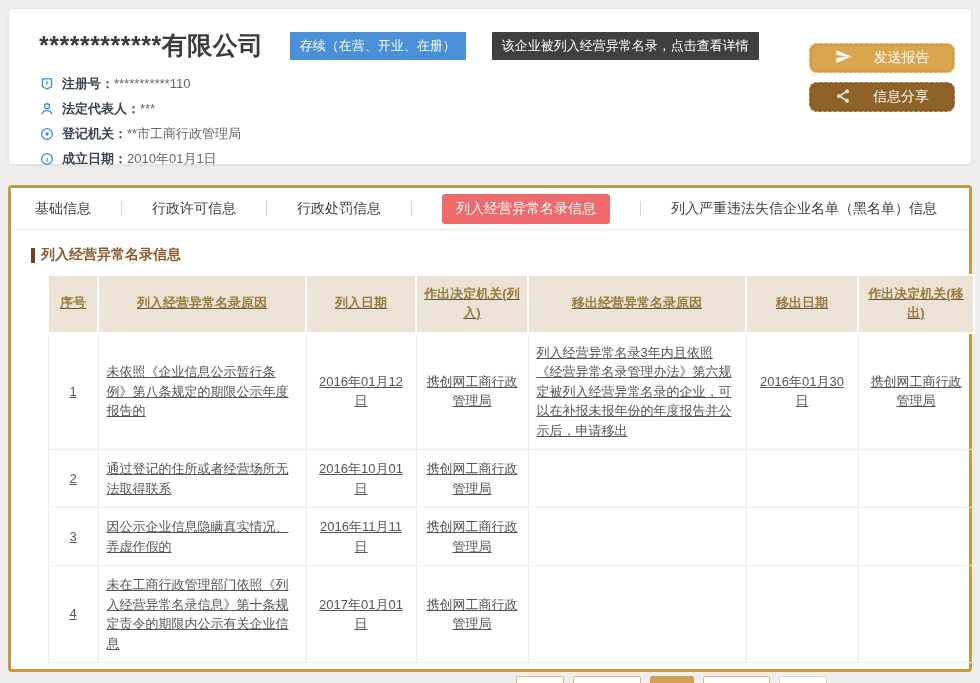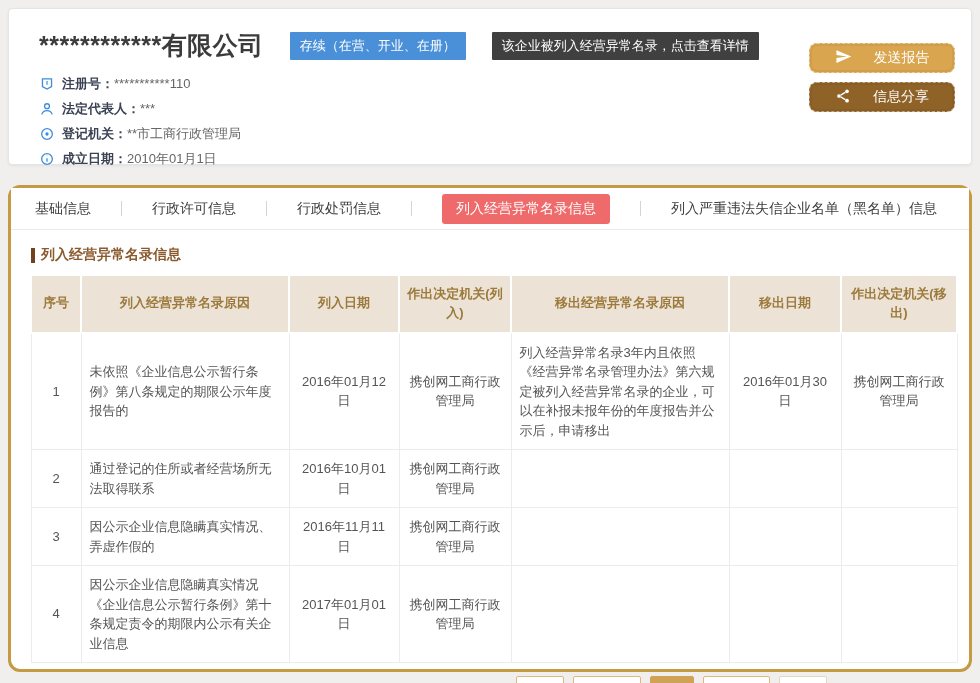--- a/index.html
+++ b/index.html
@@ -33,38 +33,38 @@
   .action-btn {
     width:146px; height:30px; margin-bottom:9px; border-radius:8px;
     color:#fff; font-size:14px; display:flex; align-items:center; justify-content:center;
     gap:22px; cursor:pointer; border:1px dashed rgba(255,255,255,.45);
     box-shadow:inset 0 0 0 2px rgba(0,0,0,.04);
   }
 
   
   .main-panel {
     position:absolute; left:8px; top:185px; width:964px; height:487px;
-    background:#fff; border:3px solid #c49a42; border-radius:12px;
+    background:#fff; border:3px solid #c49a42; border-radius:4px;
   }
   .tab-bar {
     display:flex; align-items:center; height:42px; padding-left:24px;
     border-bottom:1px solid #ebebeb; background:#fff;
   }
   .tab { font-size:14px; color:#3c3c3c; cursor:pointer; white-space:nowrap; }
   .tab.active { background:#ef6b6b; color:#fff; padding:6px 14px; border-radius:3px; }
   .tab-divider { width:1px; height:15px; background:#d4d4d4; margin:0 30px; }
 
   .section-title {
     display:flex; align-items:center; margin:16px 0 10px 20px;
     font-size:14px; font-weight:bold; color:#8a5a2d;
   }
   .section-title .bar { width:4px; height:15px; background:#6e431d; margin-right:6px; }
 
   table.abnormal {
-    width:926px; margin:0 19px; border-collapse:collapse; table-layout:fixed;
+    width:926px; margin:0 36px; border-collapse:collapse; table-layout:fixed;text-decoration:underline;
   }
   table.abnormal th {
     background:#ece3d6; color:#9c7a3c; font-size:13px; font-weight:bold;
     text-align:center; padding:9px 6px; border:2px solid #fff; line-height:1.45;
   }
   table.abnormal td {
     font-size:13px; color:#555; text-align:center; padding:9px 8px;
     border:1px solid #ececec; line-height:1.5; vertical-align:middle;
   }
   table.abnormal tr { border-bottom:1px solid #e3e3e3; }
@@ -215,21 +215,21 @@
           <td>3</td>
           <td class="left">因公示企业信息隐瞒真实情况、弄虚作假的</td>
           <td>2016年11月11日</td>
           <td>携创网工商行政管理局</td>
           <td class="left"></td>
           <td></td>
           <td></td>
         </tr>
         <tr>
           <td>4</td>
-          <td class="left">因公示企业信息隐瞒真实情况《企业信息公示暂行条例》第十条规定责令的期限内公示有关企业信息</td>
+          <td class="left">未在工商行政管理部门依照《列入经营异常名录信息》第十条规定责令的期限内公示有关企业信息</td>
           <td>2017年01月01日</td>
           <td>携创网工商行政管理局</td>
           <td class="left"></td>
           <td></td>
           <td></td>
         </tr>
       </tbody>
   </table>
 
   <div class="pagination">

